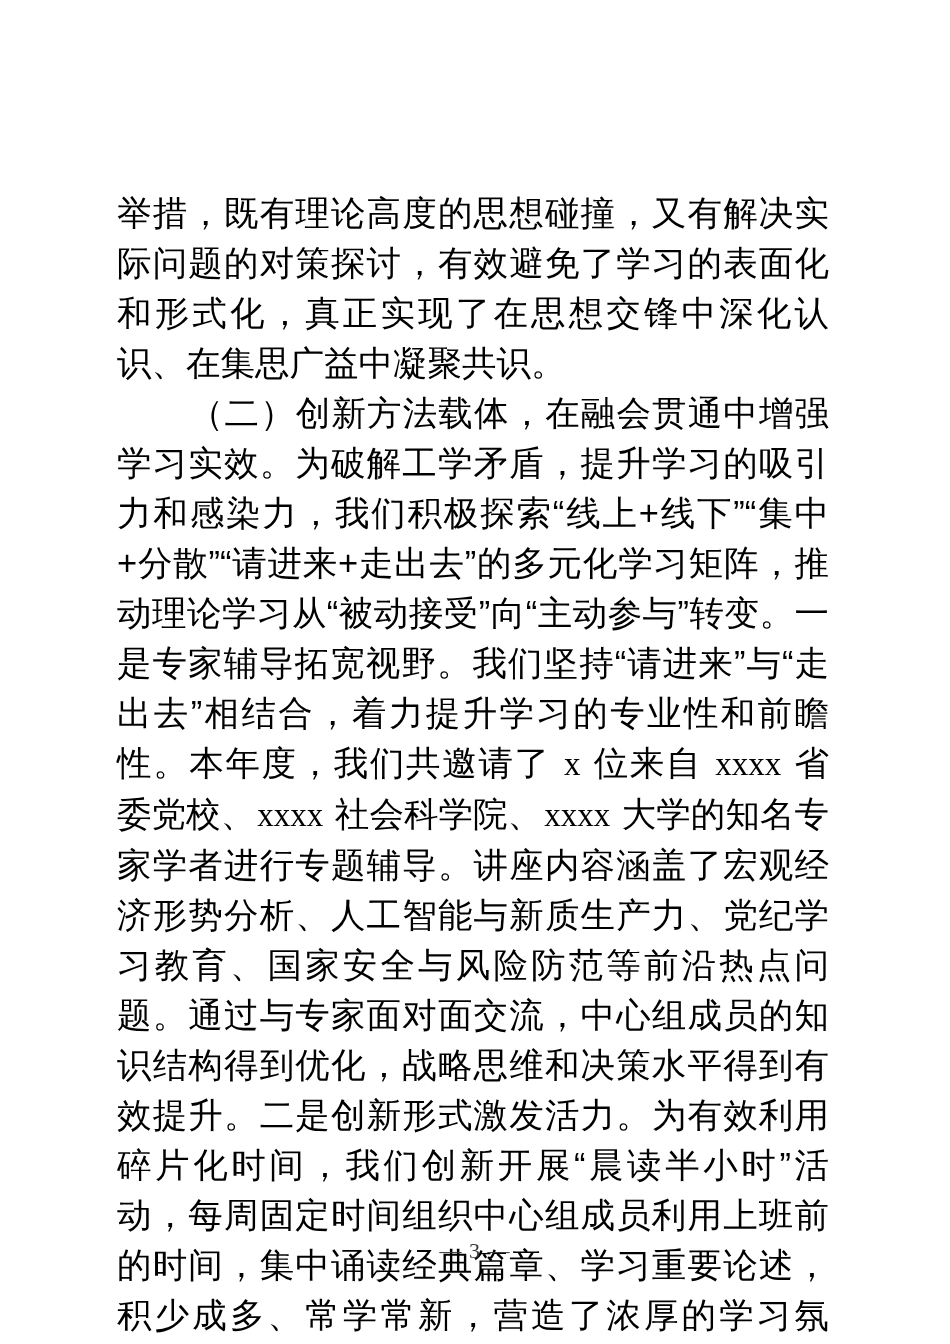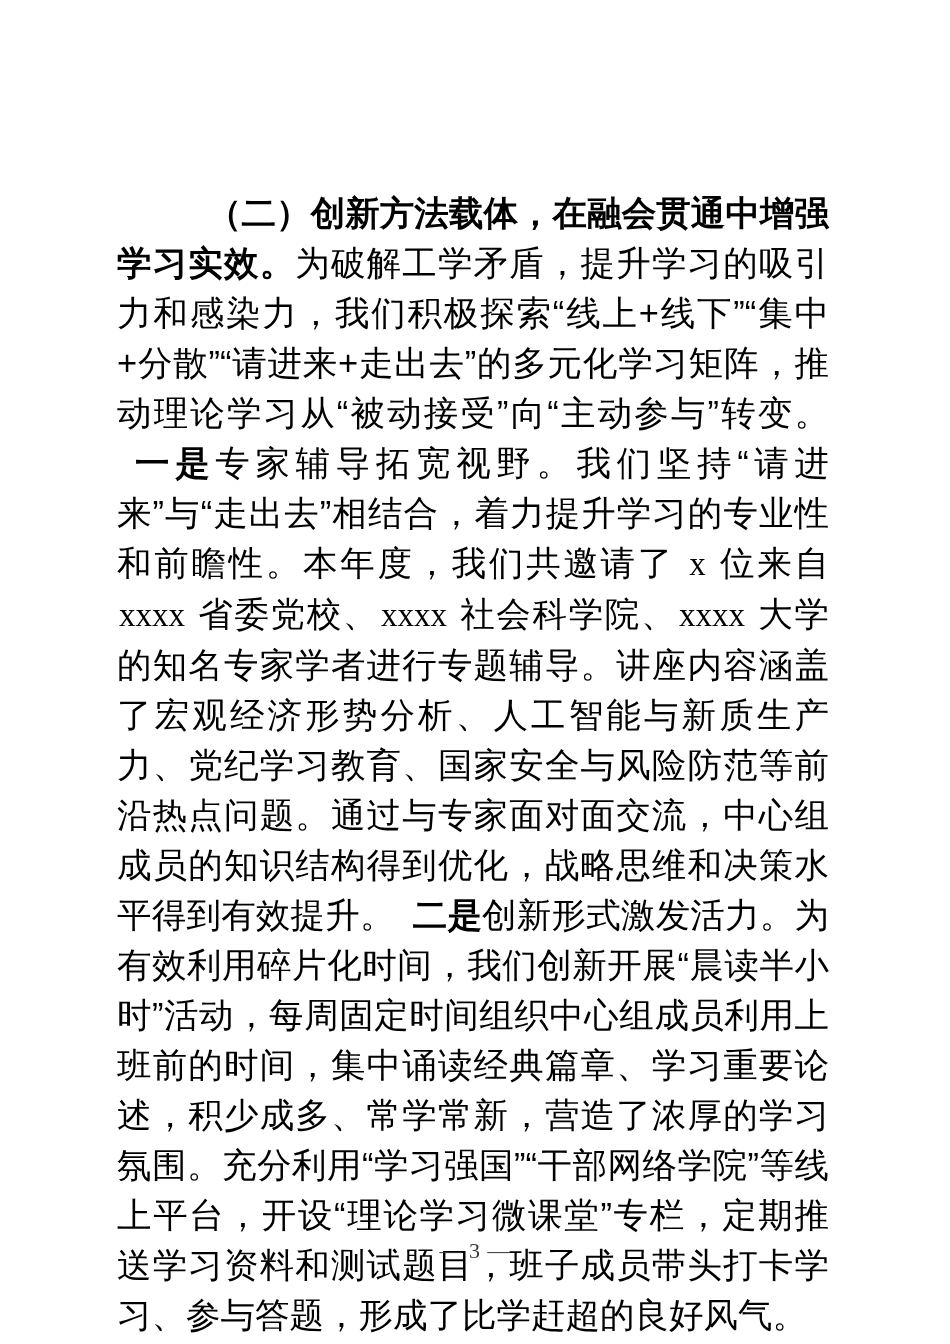--- a/index.html
+++ b/index.html
@@ -34,22 +34,21 @@
     text-indent: 0;
     -webkit-font-smoothing: antialiased;
   }
   .para.indent {
     text-indent: 72px;
   }
   .para + .para {
     margin-top: 0;
   }
   b.strong {
-    font-weight: 700;
-    margin-left: 18px;
+    font-weight: 400;
   }
   .latin {
     font-family: "Liberation Serif", "DejaVu Serif", serif;
     font-size: 33px;
     padding: 0 2px;
   }
   .footer {
     position: absolute;
     left: 0;
     top: 1238px;
@@ -60,18 +59,19 @@
     color: #3a3a3a;
     letter-spacing: 1px;
   }
 </style>
 </head>
 <body>
 
 <div class="page">
 
   <div class="content">
+    <p class="para"><span>举措，既有理论高度的思想碰撞，又有解决实际问题的对策探讨，有效避免了学习的表面化和形式化，真正实现了在思想交锋中深化认识、在集思广益中凝聚共识。</span></p>
     <p class="para indent"><b class="strong">（二）创新方法载体，在融会贯通中增强学习实效。</b><span>为破解工学矛盾，提升学习的吸引力和感染力，我们积极探索“线上+线下”“集中+分散”“请进来+走出去”的多元化学习矩阵，推动理论学习从“被动接受”向“主动参与”转变。</span><b class="strong">一是</b><span>专家辅导拓宽视野。我们坚持“请进来”与“走出去”相结合，着力提升学习的专业性和前瞻性。本年度，我们共邀请了 </span><span class="latin">x</span><span> 位来自 </span><span class="latin">xxxx</span><span> 省委党校、</span><span class="latin">xxxx</span><span> 社会科学院、</span><span class="latin">xxxx</span><span> 大学的知名专家学者进行专题辅导。讲座内容涵盖了宏观经济形势分析、人工智能与新质生产力、党纪学习教育、国家安全与风险防范等前沿热点问题。通过与专家面对面交流，中心组成员的知识结构得到优化，战略思维和决策水平得到有效提升。</span><b class="strong">二是</b><span>创新形式激发活力。为有效利用碎片化时间，我们创新开展“晨读半小时”活动，每周固定时间组织中心组成员利用上班前的时间，集中诵读经典篇章、学习重要论述，积少成多、常学常新，营造了浓厚的学习氛围。充分利用“学习强国”“干部网络学院”等线上平台，开设“理论学习微课堂”专栏，定期推送学习资料和测试题目，班子成员带头打卡学习、参与答题，形成了比学赶超的良好风气。</span></p>
   </div>
 
   <div class="footer">— 3 —</div>
 
 </div>
 
 </body></html>

